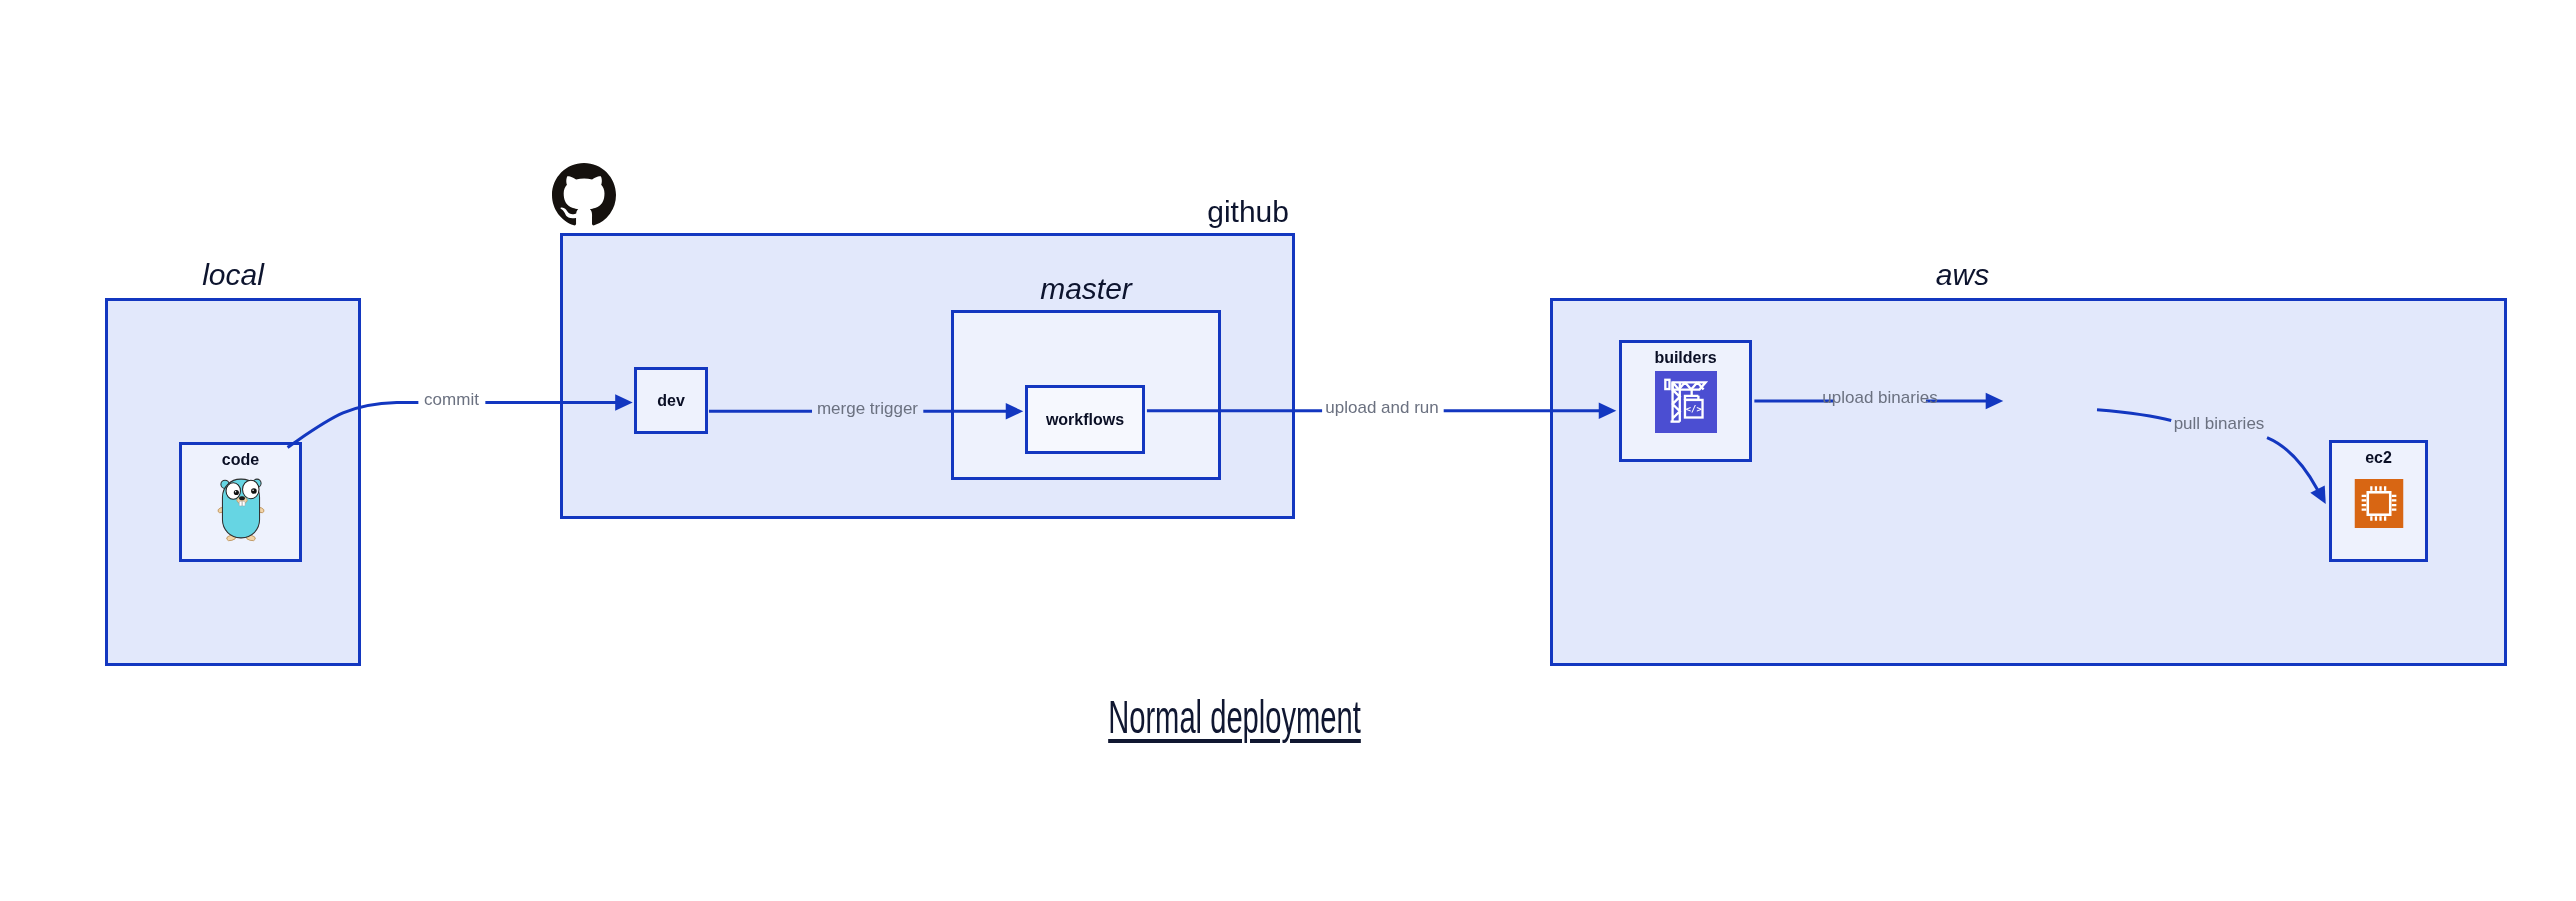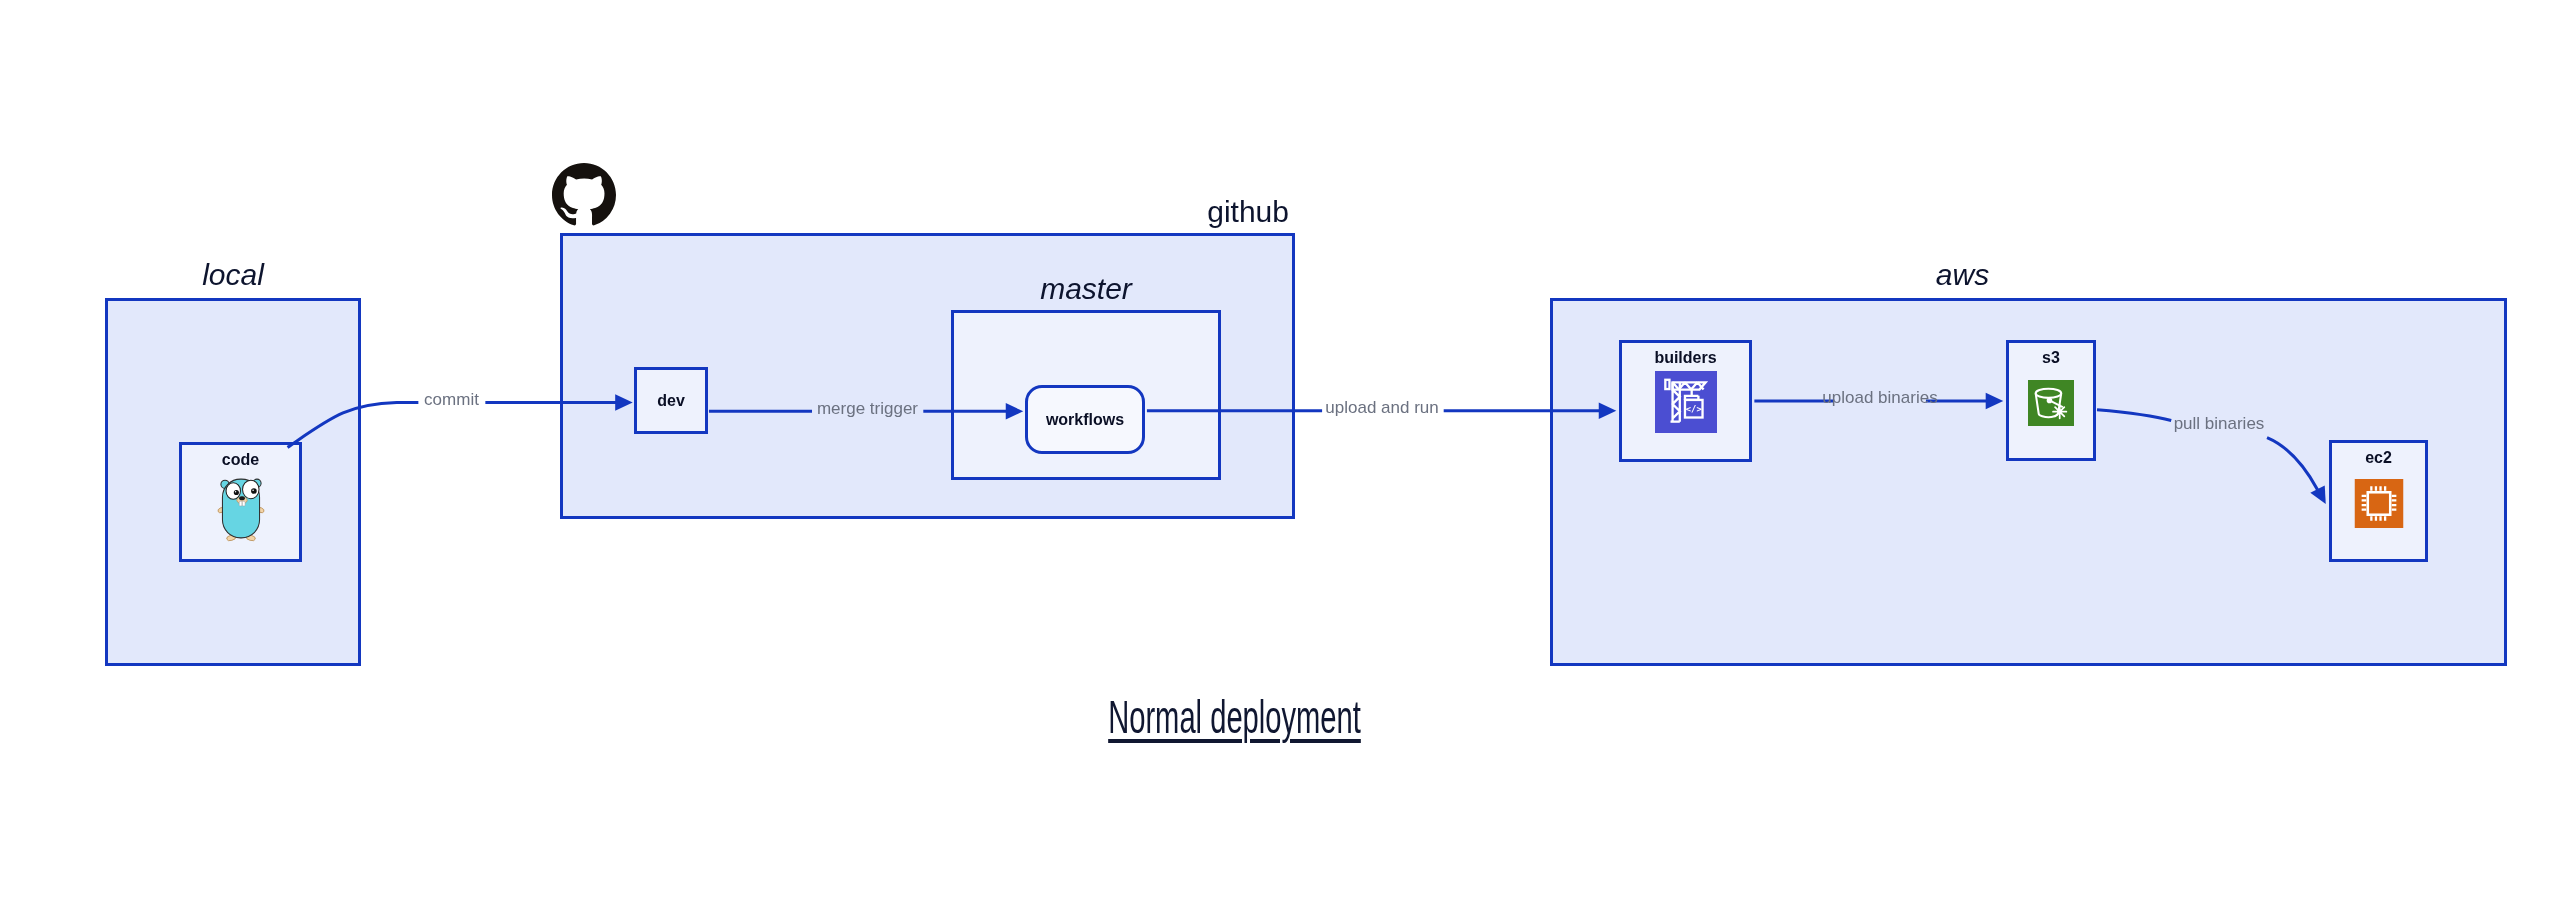--- a/index.html
+++ b/index.html
@@ -11,21 +11,21 @@
     --egray:#6b7180;
   }
   *{margin:0;padding:0;box-sizing:border-box;}
   html,body{background:#ffffff;}
   body{font-family:"Liberation Sans","DejaVu Sans",sans-serif;}
   #canvas{position:relative;width:2604px;height:902px;background:#ffffff;overflow:hidden;}
 
   .container,.node{position:absolute;border:3.1px solid var(--stroke);}
   .container{background:var(--l1);}
   .node{background:var(--l2);}
-  .node.l3{background:var(--l3);border-radius:17px;}
+  .node.l3{background:var(--l3);}
 
   .clabel{position:absolute;font-size:30px;font-weight:500;color:var(--dark);line-height:1.1;}
   .center{text-align:center;font-style:italic;}
   .right{text-align:right;}
 
   .nlabel{position:absolute;left:0;right:0;text-align:center;font-weight:700;font-size:16px;color:#0a0f25;}
   .nlabel.top{top:6.2px;}
   .nlabel.mid{top:50%;transform:translateY(-50%);}
 
   .elabel{position:absolute;font-size:17px;color:var(--egray);text-align:center;line-height:1.1;}
@@ -107,35 +107,20 @@
         <path d="M34 22 V98 M48 22 V98 M34 36 L48 50 L34 64 L48 78 L34 92"></path>
         <path d="M48 98 H30"></path>
         <path d="M71 36 V48"></path>
         <path d="M58 56 H84 L84 48 M58 56 V48 H84"></path>
         <rect x="58" y="56" width="34" height="34"></rect>
       </g>
       <text x="75" y="80" font-size="17" font-weight="bold" fill="#ffffff" text-anchor="middle" font-family="'DejaVu Sans Mono','Liberation Mono',monospace">&lt;/&gt;</text>
     </svg>
   </div>
 
-  <div class="node" style="left:2006px;top:340px;width:90px;height:121px;">
-    <div class="nlabel top">s3</div>
-    <svg style="position:absolute;left:50%;top:37px;transform:translateX(-50%);" width="46" height="46" viewBox="0 0 90 90">
-      <rect x="0" y="0" width="90" height="90" fill="#3f8624"></rect>
-      <g stroke="#ffffff" stroke-width="4" fill="none">
-        <ellipse cx="40" cy="26" rx="25" ry="9"></ellipse>
-        <path d="M15 26 L21 66 C21 70 33 73 40 73 C47 73 58 70 59 66 L65 26"></path>
-        <path d="M42 40 L68 53"></path>
-        <circle cx="42" cy="40" r="3.5" fill="#ffffff"></circle>
-      </g>
-      <g stroke="#ffffff" stroke-width="3.5" stroke-linecap="round">
-        <path d="M62 49 V75 M49 62 H75 M53 53 L71 71 M71 53 L53 71"></path>
-      </g>
-    </svg>
-  </div>
 
   <div class="node" style="left:2329px;top:440px;width:99px;height:122px;">
     <div class="nlabel top">ec2</div>
     <svg style="position:absolute;left:50%;top:36px;transform:translateX(-50%);" width="49" height="49" viewBox="0 0 96 96">
       <rect x="0" y="0" width="96" height="96" fill="#d86613"></rect>
       <rect x="26" y="26" width="44" height="44" fill="none" stroke="#ffffff" stroke-width="5"></rect>
       <g stroke="#ffffff" stroke-width="4.5">
         <path d="M33 14 V23 M42 14 V23 M51 14 V23 M60 14 V23"></path>
         <path d="M33 73 V82 M42 73 V82 M51 73 V82 M60 73 V82"></path>
         <path d="M14 33 H23 M14 42 H23 M14 51 H23 M14 60 H23"></path>

